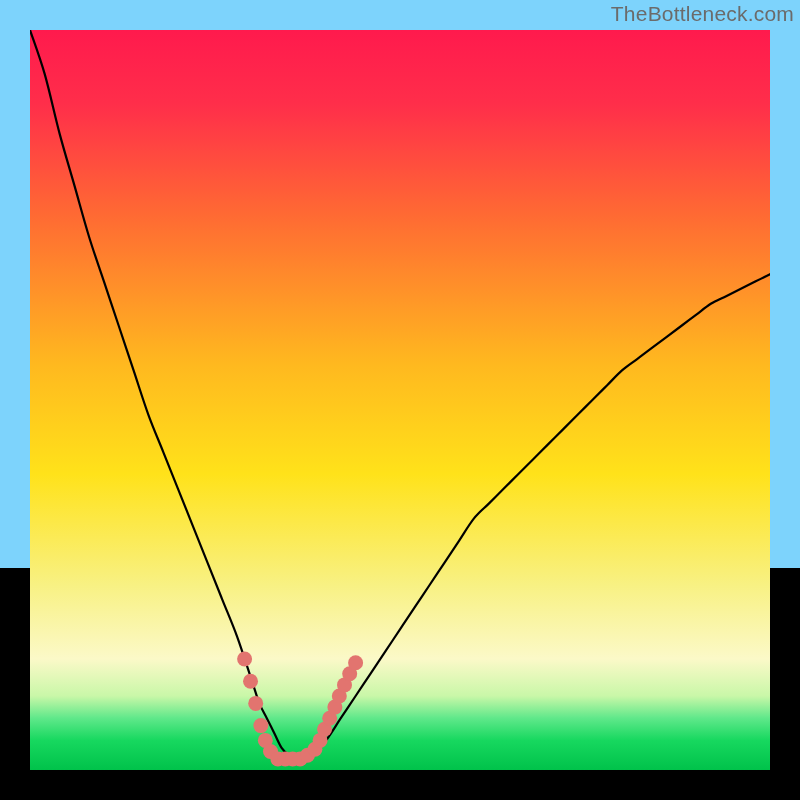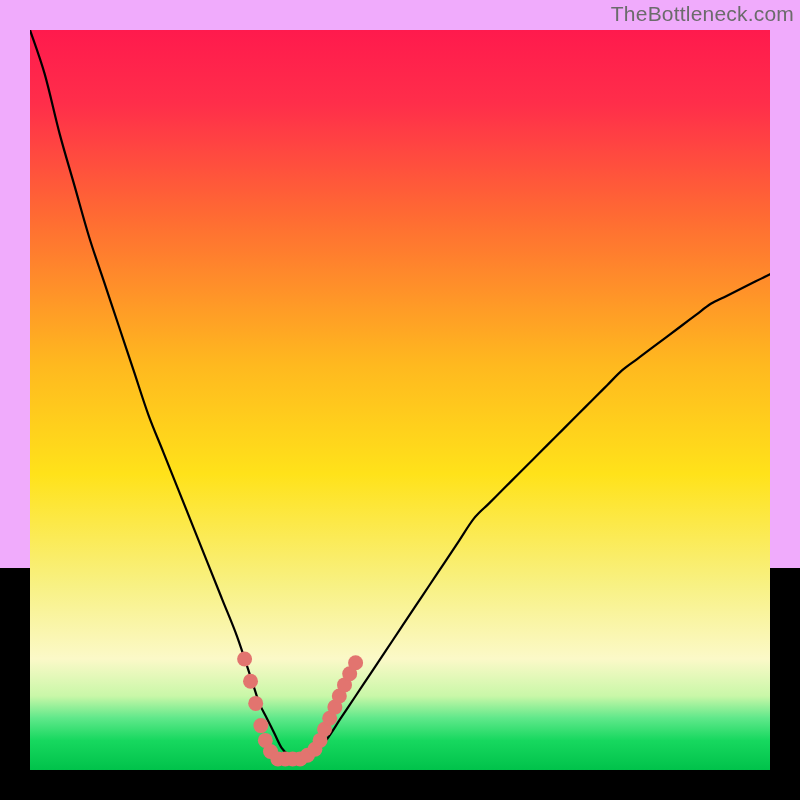--- a/index.html
+++ b/index.html
@@ -10,21 +10,21 @@
     background: #000;
     font-family: Arial, Helvetica, sans-serif;
     overflow: hidden;
   }
   .frame {
     position: absolute;
     left: 0;
     top: 0;
     width: 800px;
     height: 568px;
-    background: #f0abfc;
+    background: #7dd3fc;
   }
   .plot {
     position: absolute;
     left: 30px;
     top: 30px;
     width: 740px;
     height: 740px;
   }
   .watermark {
     position: absolute;

